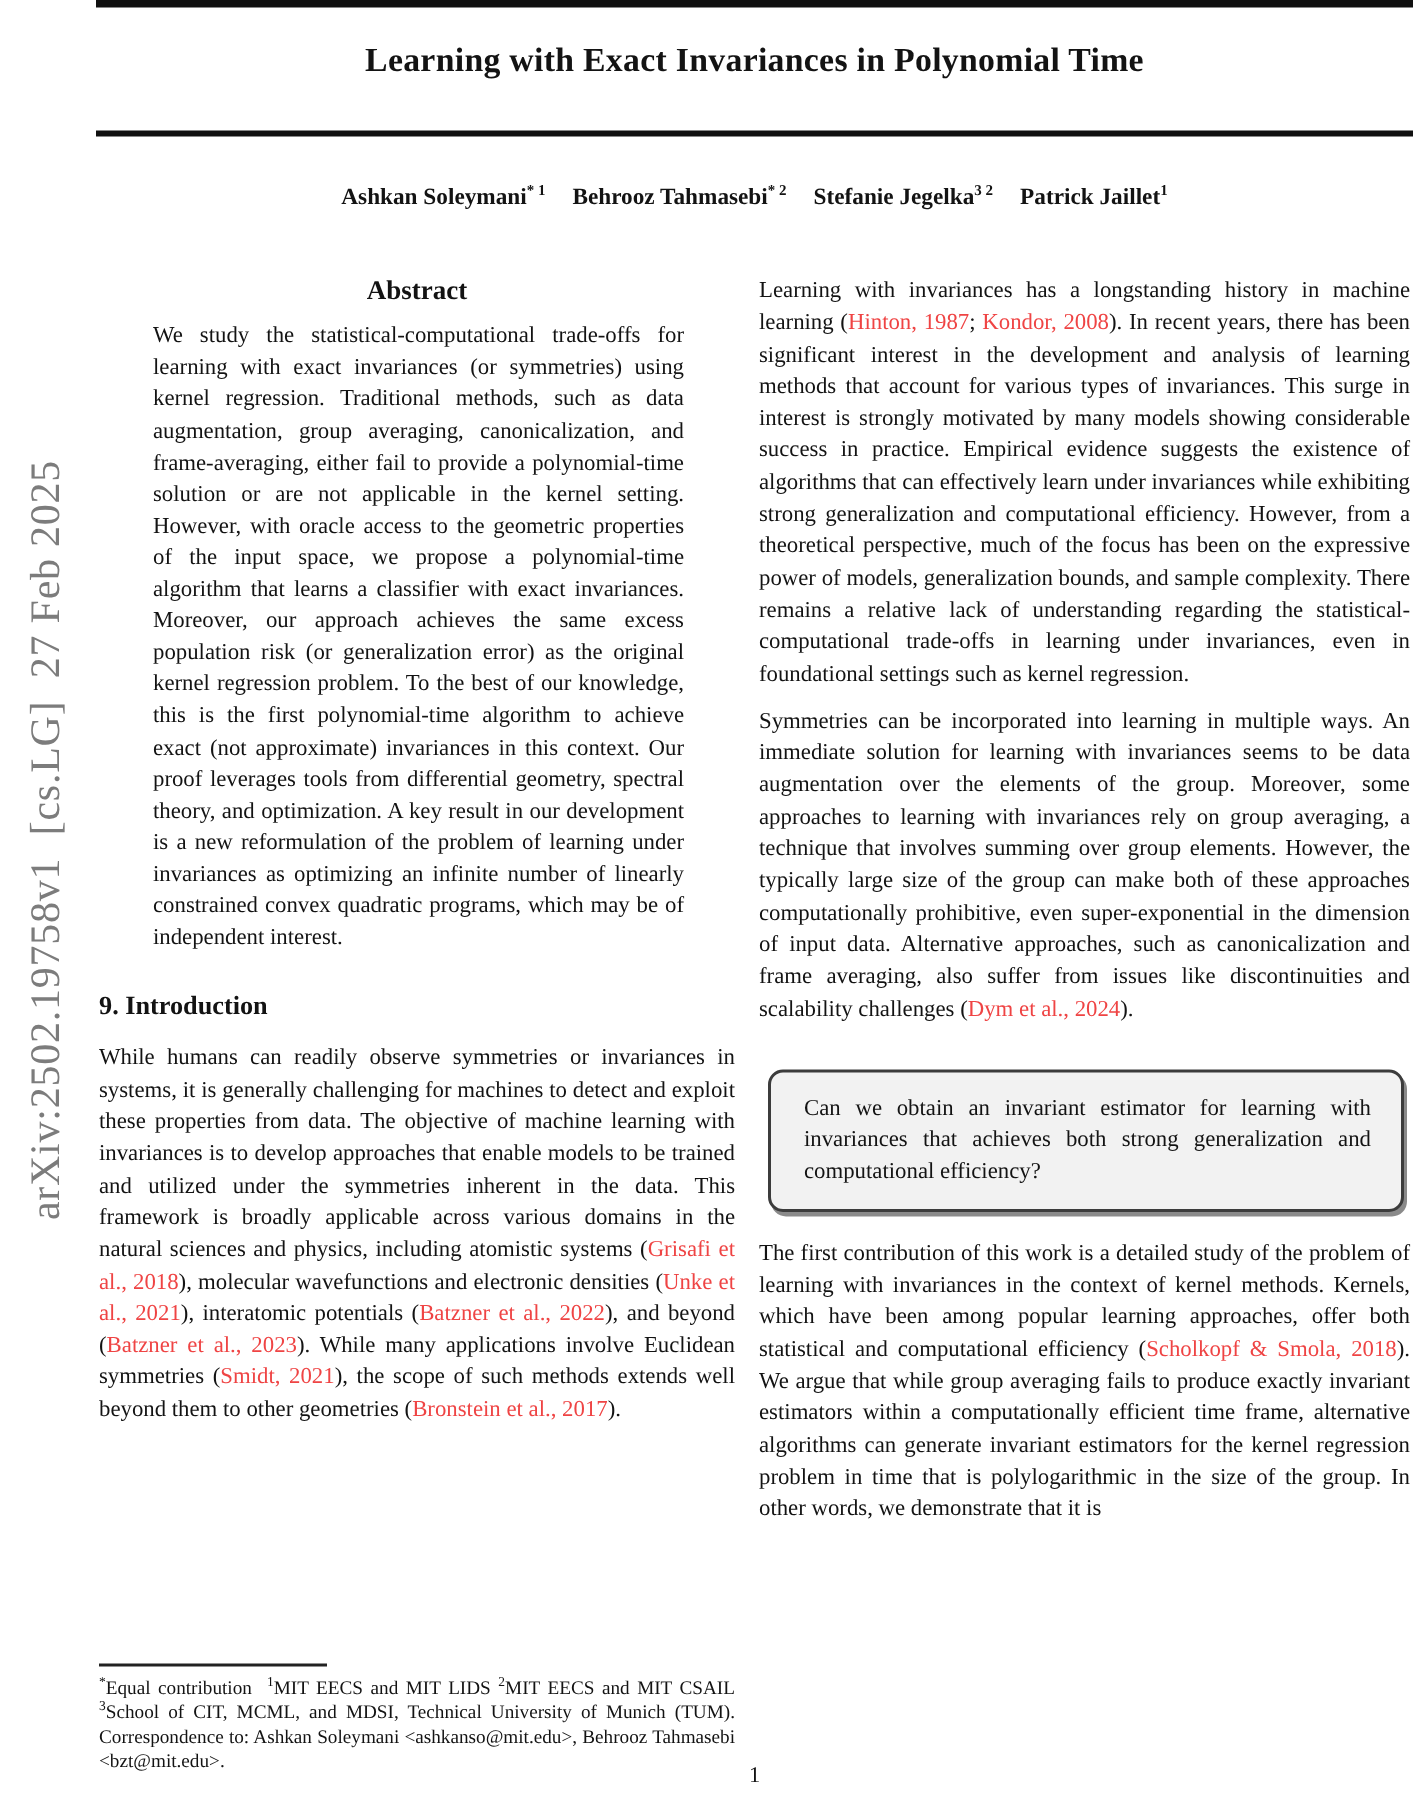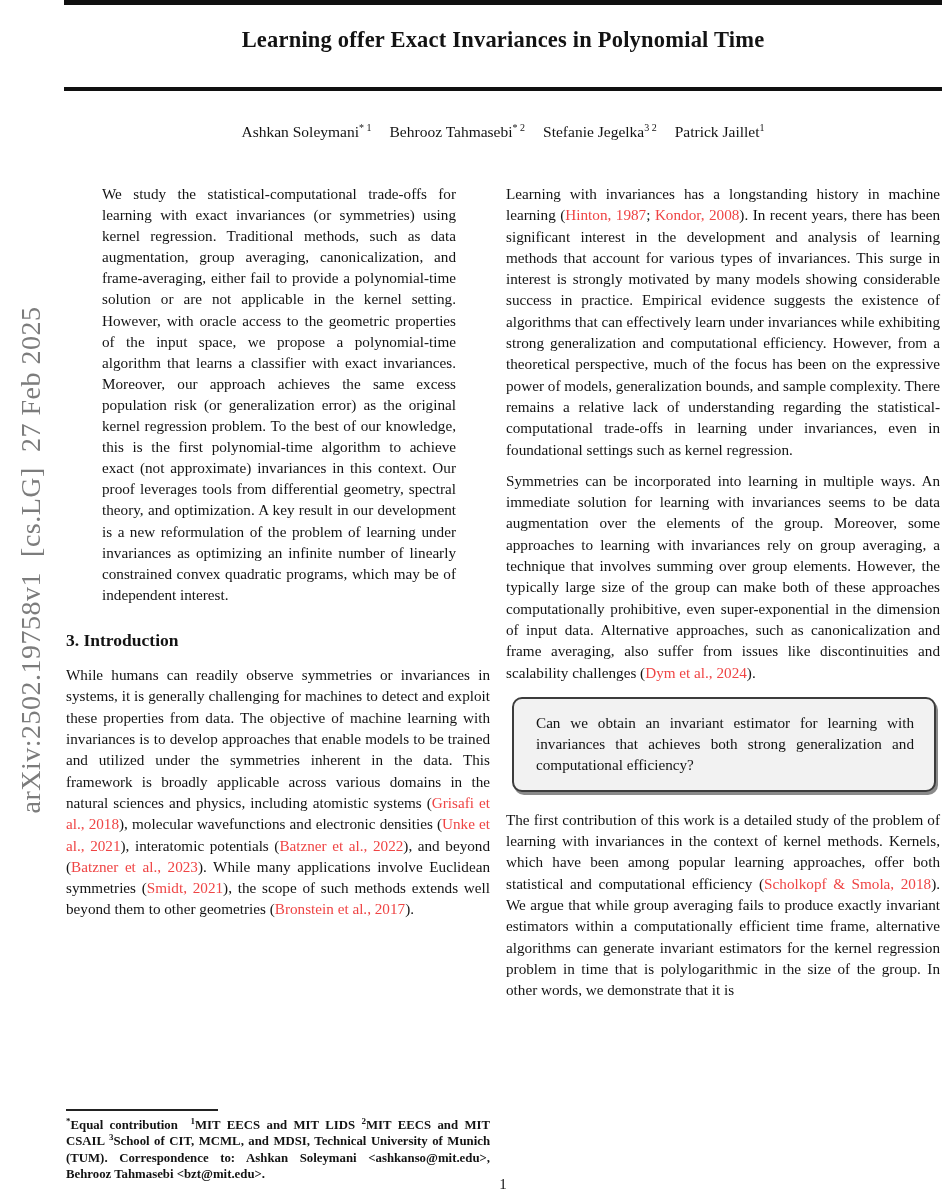--- a/index.html
+++ b/index.html
@@ -9,21 +9,21 @@
     font-family:"Liberation Serif", serif; color:#131313; overflow:hidden;
   }
   .top-bar { position:absolute; left:64px; right:0; top:0; height:5px; background:#101010; }
   .paper-title {
     position:absolute; left:64px; right:0; top:27px; text-align:center;
     font-size:22.5px; font-weight:bold; letter-spacing:0.2px;
   }
   .title-rule { position:absolute; left:64px; right:0; top:87px; height:4px; background:#101010; }
   .authors {
     position:absolute; left:64px; right:0; top:123px; text-align:center;
-    font-size:15.5px; font-weight:normal;
+    font-size:15.5px; font-weight:bold;
   }
   .authors .s-sup { font-size:10px; }
   .s-gap { display:inline-block; width:18px; }
   .arxiv-side {
     position:absolute; top:560px; left:31px;
     transform:translate(-50%,-50%) rotate(-90deg);
     white-space:nowrap; font-size:28px; color:#7c7c7c; letter-spacing:0.5px;
   }
   .columns { position:absolute; left:66px; top:183px; display:flex; gap:16px; }
   .col { font-size:15.2px; line-height:21.3px; text-align:justify; hyphens:auto; }
@@ -31,49 +31,50 @@
   .col-right { width:434px; }
   .abstract-head { text-align:center; font-weight:bold; font-size:18px; margin-bottom:9px; }
   .abstract { margin-left:36px; margin-right:34px; line-height:21.1px; }
   .intro-head { font-size:17.5px; font-weight:bold; margin-top:25px; margin-bottom:13px; text-align:left; }
   p.body-par { margin-bottom:10px; }
   .s-cite { color:#ef4444; }
   .s-i { }
   sup.s-sup { font-size:10px; line-height:0; }
   .footnote-block { position:absolute; left:0; bottom:0; width:424px; }
   .footnote-rule { width:152px; height:2px; background:#222; margin-bottom:6px; }
-  .footnote { font-size:12.8px; line-height:16.6px; text-align:justify;font-weight:bold; }
+  .footnote { font-size:12.8px; line-height:16.6px; text-align:justify; }
   .footnote sup { font-size:9px; }
   .qbox {
-    margin:14px 4px 17px 6px;
+    margin:30px 4px 17px 6px;
     border:2.5px solid #3c3c3c; border-radius:10px;
     background:#f2f2f2; box-shadow:2px 3px 0 #8a8a8a;
     padding:13px 20px 14px 22px;
   }
   .page-num { position:absolute; left:64px; right:0; top:1176px; text-align:center; font-size:15px; }
 </style>
 </head>
 <body>
 
 <div class="page">
   <div class="top-bar"></div>
 
   <div class="arxiv-side">arXiv:2502.19758v1&nbsp;&nbsp;[cs.LG]&nbsp;&nbsp;27 Feb 2025</div>
 
-  <h1 class="paper-title">Learning offer Exact Invariances in Polynomial Time</h1>
+  <h1 class="paper-title">Learning with Exact Invariances in Polynomial Time</h1>
   <div class="title-rule"></div>
 
   <div class="authors"><span>Ashkan Soleymani</span><sup class="s-sup">* 1</sup><span class="s-gap"></span><span>Behrooz Tahmasebi</span><sup class="s-sup">* 2</sup><span class="s-gap"></span><span>Stefanie Jegelka</span><sup class="s-sup">3 2</sup><span class="s-gap"></span><span>Patrick Jaillet</span><sup class="s-sup">1</sup></div>
 
   <div class="columns">
 
     <div class="col col-left">
+      <div class="abstract-head">Abstract</div>
       <p class="abstract"><span>We study the statistical-computational trade-offs for learning with exact invariances (or symmetries) using kernel regression. Traditional methods, such as data augmentation, group averaging, canonicalization, and frame-averaging, either fail to provide a polynomial-time solution or are not applicable in the kernel setting. However, with oracle access to the geometric properties of the input space, we propose a polynomial-time algorithm that learns a classifier with </span><span class="s-i">exact</span><span> invariances. Moreover, our approach achieves the same excess population risk (or generalization error) as the original kernel regression problem. To the best of our knowledge, this is the first polynomial-time algorithm to achieve exact (not approximate) invariances in this context. Our proof leverages tools from differential geometry, spectral theory, and optimization. A key result in our development is a new reformulation of the problem of learning under invariances as optimizing an infinite number of linearly constrained convex quadratic programs, which may be of independent interest.</span></p>
 
-      <h2 class="intro-head">3. Introduction</h2>
+      <h2 class="intro-head">9. Introduction</h2>
       <p class="body-par"><span>While humans can readily observe symmetries or invariances in systems, it is generally challenging for machines to detect and exploit these properties from data. The objective of machine learning with invariances is to develop approaches that enable models to be trained and utilized under the symmetries inherent in the data. This framework is broadly applicable across various domains in the natural sciences and physics, including atomistic systems (</span><span class="s-cite">Grisafi et al., 2018</span><span>), molecular wavefunctions and electronic densities (</span><span class="s-cite">Unke et al., 2021</span><span>), interatomic potentials (</span><span class="s-cite">Batzner et al., 2022</span><span>), and beyond (</span><span class="s-cite">Batzner et al., 2023</span><span>). While many applications involve Euclidean symmetries (</span><span class="s-cite">Smidt, 2021</span><span>), the scope of such methods extends well beyond them to other geometries (</span><span class="s-cite">Bronstein et al., 2017</span><span>).</span></p>
 
       <div class="footnote-block">
         <div class="footnote-rule"></div>
         <p class="footnote"><sup class="s-sup">*</sup><span>Equal contribution&nbsp;&nbsp;</span><sup class="s-sup">1</sup><span>MIT EECS and MIT LIDS </span><sup class="s-sup">2</sup><span>MIT EECS and MIT CSAIL </span><sup class="s-sup">3</sup><span>School of CIT, MCML, and MDSI, Technical University of Munich (TUM). Correspondence to: Ashkan Soleymani &lt;ashkanso@mit.edu&gt;, Behrooz Tahmasebi &lt;bzt@mit.edu&gt;.</span></p>
       </div>
     </div>
 
     <div class="col col-right">
       <p class="body-par"><span>Learning with invariances has a longstanding history in machine learning (</span><span class="s-cite">Hinton, 1987</span><span>; </span><span class="s-cite">Kondor, 2008</span><span>). In recent years, there has been significant interest in the development and analysis of learning methods that account for various types of invariances. This surge in interest is strongly motivated by many models showing considerable success in practice. Empirical evidence suggests the existence of algorithms that can effectively learn under invariances while exhibiting strong generalization and computational efficiency. However, from a theoretical perspective, much of the focus has been on the expressive power of models, generalization bounds, and sample complexity. There remains a relative lack of understanding regarding the statistical-computational trade-offs in learning under invariances, even in foundational settings such as kernel regression.</span></p>

